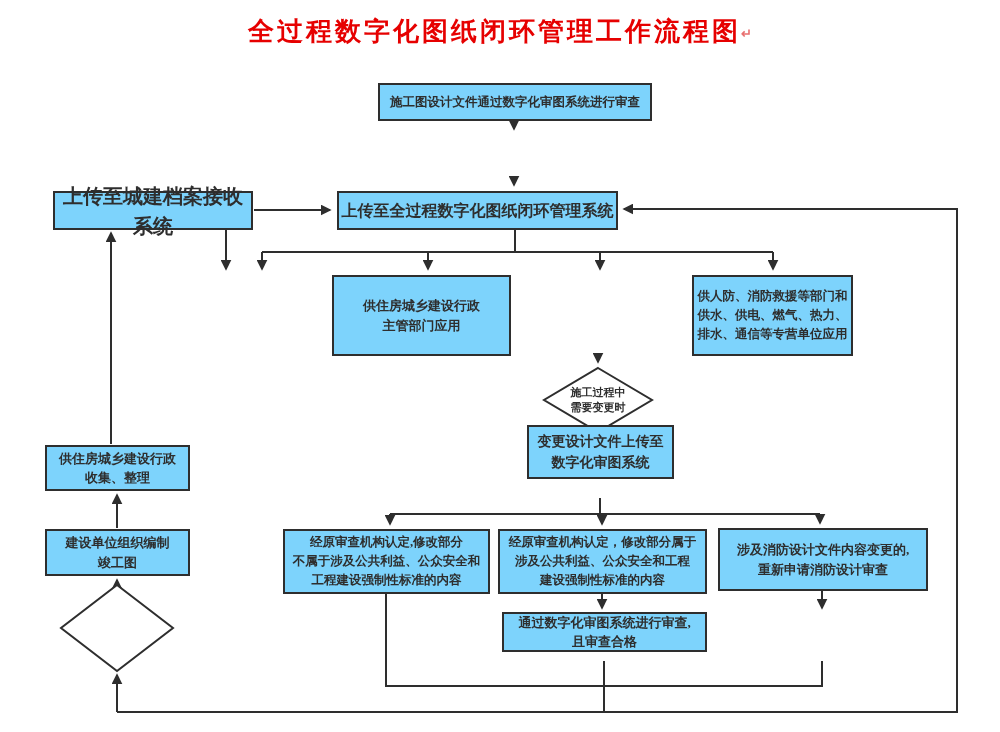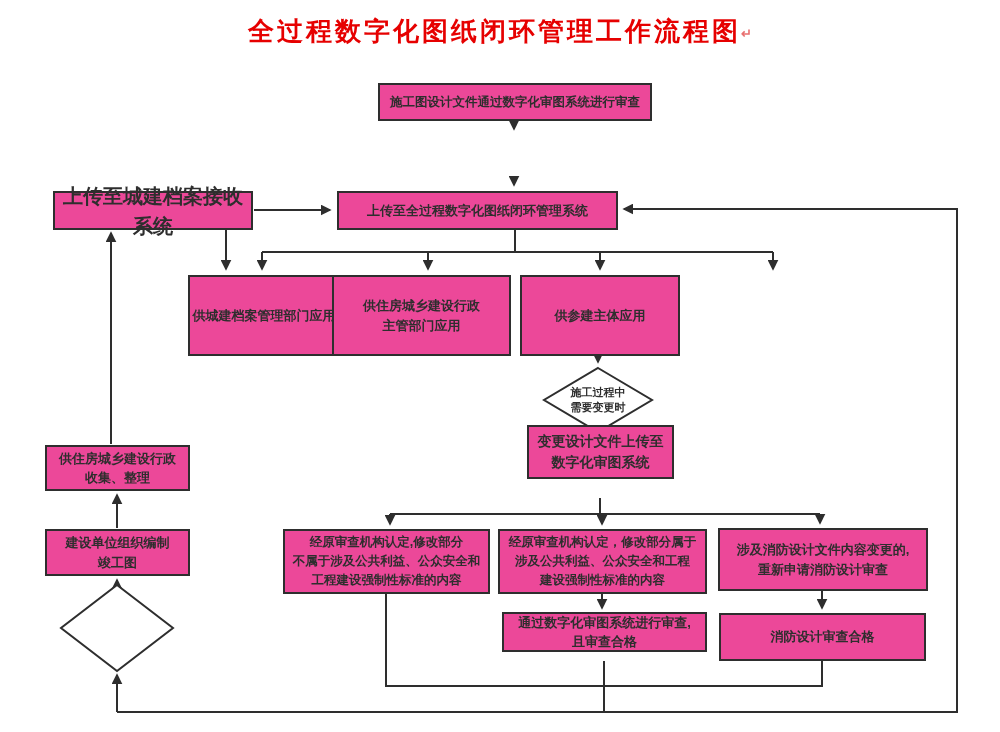--- a/index.html
+++ b/index.html
@@ -1,37 +1,37 @@
 <!DOCTYPE html>
 <html><head>
 <meta charset="utf-8">
 <style>
   html,body{margin:0;padding:0;background:#ffffff;}
   #canvas{
     position:relative;width:1000px;height:732px;background:#ffffff;overflow:hidden;
-    font-family:Liberation Sans, sans-serif;
+    font-family:Liberation Serif, serif;
   }
   #title{
     position:absolute;left:0;top:14px;width:1000px;text-align:center;
     font-size:26px;font-weight:bold;letter-spacing:3px;color:#e60000;white-space:nowrap;
   }
   #title .pmark{font-size:13px;letter-spacing:0;vertical-align:middle;color:#e87070;}
   svg.wires{position:absolute;left:0;top:0;width:1000px;height:732px;pointer-events:none;}
   .box{
-    position:absolute;box-sizing:border-box;border:2px solid #2e2e2e;background:#ec4899;
+    position:absolute;box-sizing:border-box;border:2px solid #2e2e2e;background:#7dd3fc;
     display:flex;align-items:center;justify-content:center;text-align:center;
     color:#2e2e2e;font-weight:bold;font-size:13px;line-height:1.5;white-space:pre-line;
     padding:1px 2px;
   }
   .dtext{
     position:absolute;display:flex;align-items:center;justify-content:center;text-align:right;
     color:#2e2e2e;font-weight:bold;white-space:pre-line;line-height:1.4;
   }
   .fs12{font-size:12px;} .fs125{font-size:12.5px;} .fs13{font-size:13px;}
-  .fs14{font-size:14px;} .fs15{font-size:20px;} .fs16{font-size:13px;} .fs11{font-size:11px;}
+  .fs14{font-size:14px;} .fs15{font-size:20px;} .fs16{font-size:16px;} .fs11{font-size:11px;}
 </style>
 </head>
 <body>
 
 <div id="canvas">
 
   <div id="title"><span>全过程数字化图纸闭环管理工作流程图</span><span class="pmark">↵</span></div>
 
   <svg class="wires" viewBox="0 0 1000 732">
     <defs>
@@ -74,41 +74,41 @@
 
       <polygon points="598,368 652,400 598,432 544,400" fill="#ffffff"></polygon>
       <polygon points="117,585 173,628 117,671 61,628" fill="#ffffff"></polygon>
     </g>
   </svg>
 
   <div class="box fs125" style="left:378px;top:83px;width:274px;height:38px">施工图设计文件通过数字化审图系统进行审查</div>
   <div class="box fs15" style="left:53px;top:191px;width:200px;height:39px">上传至城建档案接收系统</div>
   <div class="box fs16" style="left:337px;top:191px;width:281px;height:39px">上传至全过程数字化图纸闭环管理系统</div>
 
-  <div class="box fs13" style="left:188px;top:275px;width:152px;height:81px">供城建档案管理部门应用</div>
   <div class="box fs13" style="left:332px;top:275px;width:179px;height:81px">供住房城乡建设行政
 主管部门应用</div>
-  <div class="box fs13" style="left:520px;top:275px;width:160px;height:81px">供参建主体应用</div>
+  <div class="box fs125" style="left:692px;top:275px;width:161px;height:81px">供人防、消防救援等部门和
+供水、供电、燃气、热力、
+排水、通信等专营单位应用</div>
 
   <div class="dtext fs11" style="left:544px;top:372px;width:108px;height:56px">施工过程中
 需要变更时</div>
   <div class="box fs14" style="left:527px;top:425px;width:147px;height:54px">变更设计文件上传至
 数字化审图系统</div>
 
   <div class="box fs125" style="left:283px;top:529px;width:207px;height:65px">经原审查机构认定,修改部分
 不属于涉及公共利益、公众安全和
 工程建设强制性标准的内容</div>
   <div class="box fs13" style="left:718px;top:528px;width:210px;height:63px">涉及消防设计文件内容变更的,
 重新申请消防设计审查</div>
   <div class="box fs125" style="left:498px;top:529px;width:209px;height:65px">经原审查机构认定，修改部分属于
 涉及公共利益、公众安全和工程
 建设强制性标准的内容</div>
 
   <div class="box fs13" style="left:502px;top:612px;width:205px;height:40px">通过数字化审图系统进行审查,
 且审查合格</div>
-  <div class="box fs13" style="left:719px;top:613px;width:207px;height:48px">消防设计审查合格</div>
 
   <div class="box fs13" style="left:45px;top:445px;width:145px;height:46px">供住房城乡建设行政
 收集、整理</div>
   <div class="box fs13" style="left:45px;top:529px;width:145px;height:47px">建设单位组织编制
 竣工图</div>
 
 </div>
 
 </body></html>

